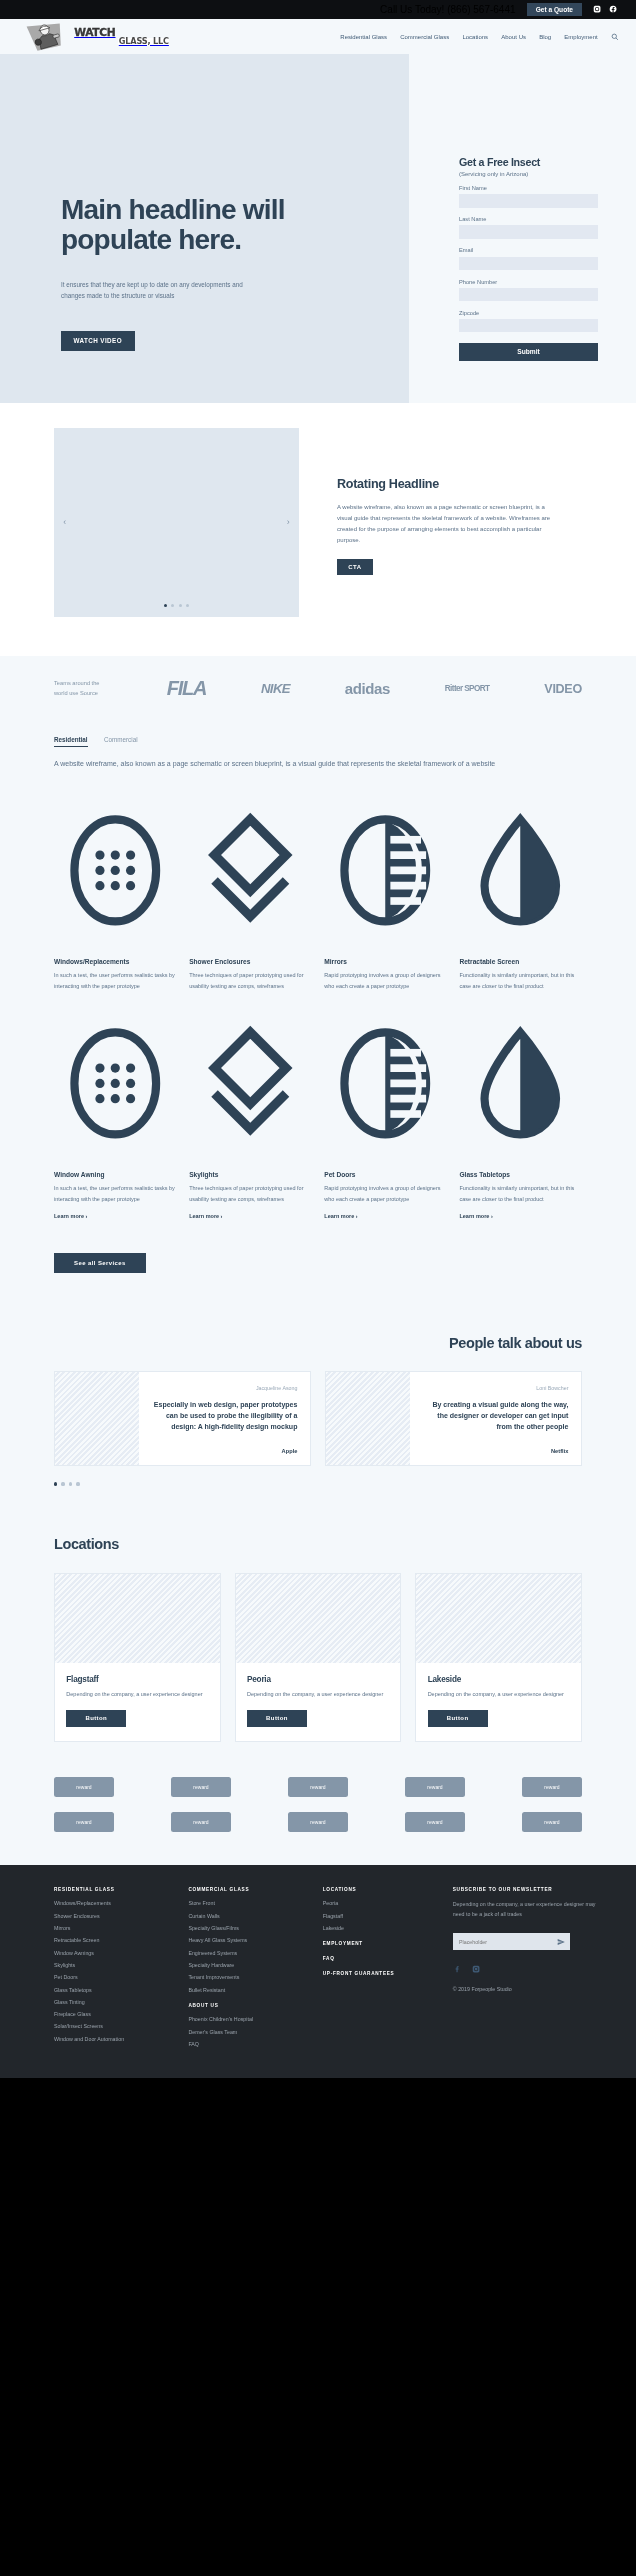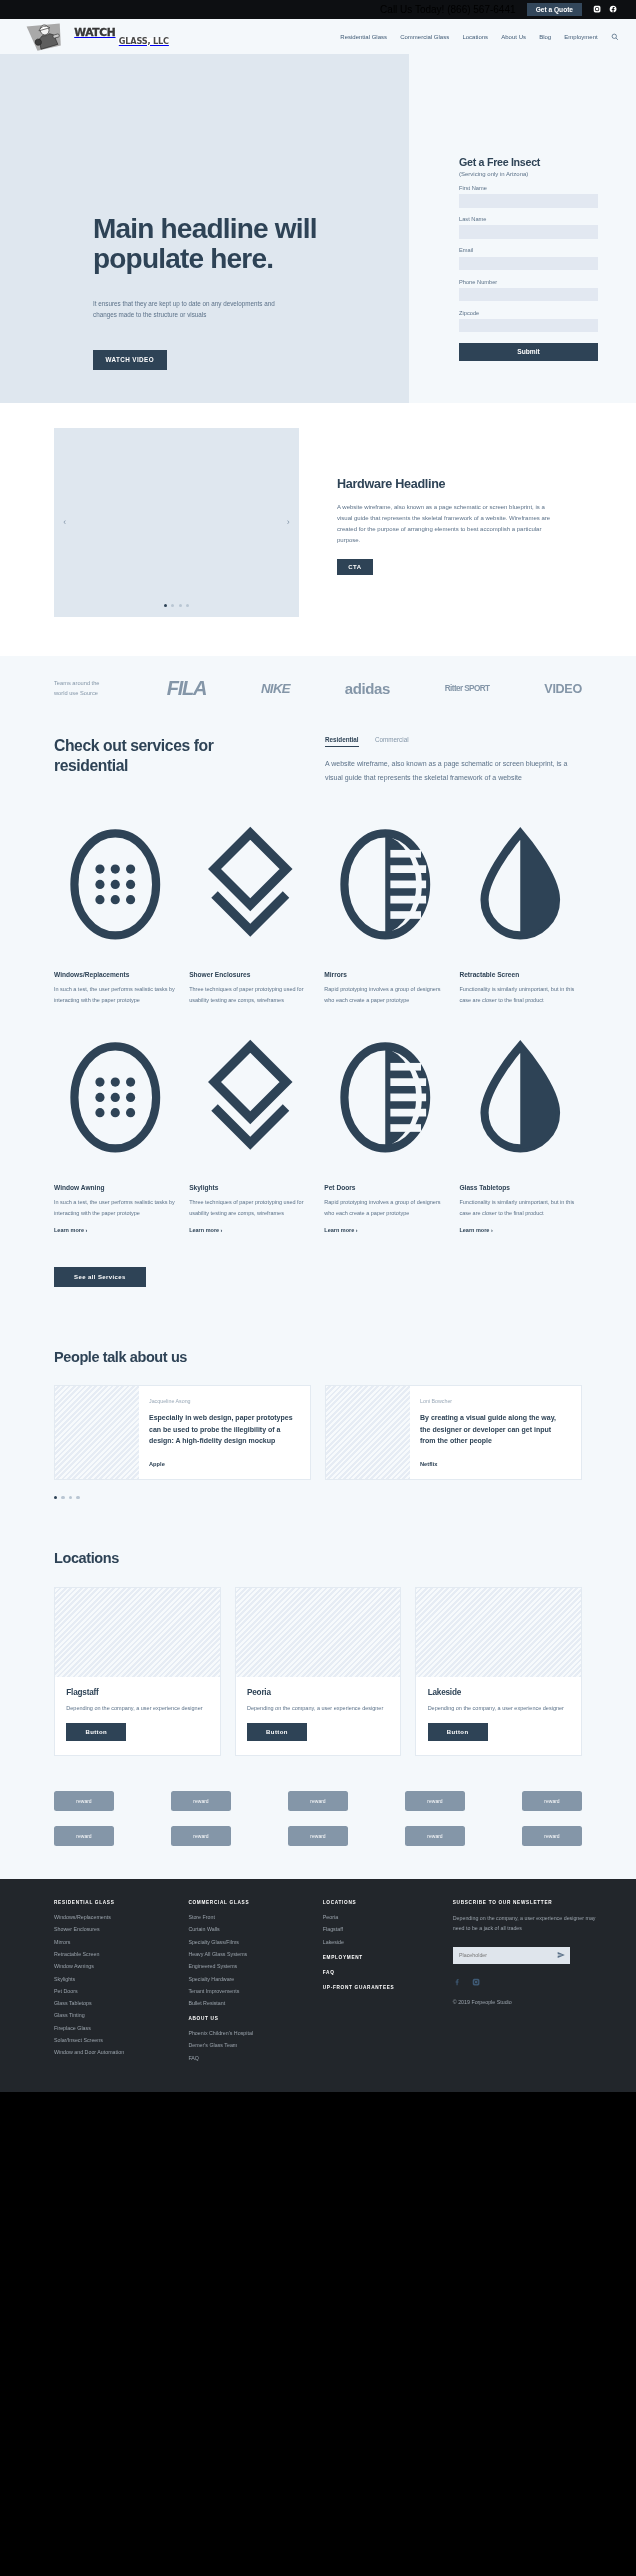--- a/index.html
+++ b/index.html
@@ -62,21 +62,21 @@
     color: #3f5a75; font-size: 6px; text-decoration: none; white-space: nowrap;
   }
   .nav .search-btn { background: none; border: none; cursor: pointer; padding: 0; display: flex; }
 
   
   .hero { position: relative; height: 349px; background: #f4f8fb; }
   .hero-panel {
     position: absolute; left: 0; top: 0; width: 409px; height: 349px;
     background: #dfe7ef;
   }
-  .hero-inner { position: absolute; left: 61px; top: 160px; width: 289px; margin-left: 32px; }
+  .hero-inner { position: absolute; left: 61px; top: 141px; width: 289px; }
   .hero-h1 {
     font-size: 28px; line-height: 1.07; font-weight: 700;
     color: #2e4356; letter-spacing: -0.8px;
   }
   .hero-sub {
     margin-top: 24px; font-size: 6.3px; line-height: 1.75; color: #5b7188;
     max-width: 182px;
   }
   .btn-dark {
     display: inline-block; background: #2e4356; color: #fff;
@@ -152,21 +152,21 @@
   .svc-desc { margin-top: 10px; font-size: 7px; line-height: 1.95; color: #5b7188; }
 
   .svc-grid { margin-top: 33px; display: grid; grid-template-columns: repeat(4, 1fr); gap: 25px 12.6px; }
   .svc-icon { width: 15px; height: 17.6px; color: #2e4356; }
   .svc-name { margin-top: 8.8px; font-size: 6.6px; font-weight: 700; color: #2e4356; }
   .svc-body { margin-top: 5.7px; font-size: 5.5px; line-height: 1.95; color: #5b7188; }
   .learn { margin-top: 8.2px; font-size: 5.5px; font-weight: 700; color: #2e4356; text-decoration: none; display: inline-block; }
   .see-all { margin-top: 33px; padding: 7px 20px; font-size: 6px; }
 
   
-  .testi { background: #f4f8fb; padding: 24px 0 29px; }
+  .testi { background: #f4f8fb; padding: 24px 0 29px; text-align: right; }
   .sec-h { font-size: 14.5px; font-weight: 700; color: #2e4356; letter-spacing: -0.4px; }
   .testi-row { margin-top: 20px; display: flex; gap: 14px; }
   .testi-card { flex: 1; border: 0.6px solid #e3eaf1; display: flex; background: #fff; }
   .hatch {
     width: 84px; flex: 0 0 84px;
     background: repeating-linear-gradient(-45deg, #e6ecf4 0 1.9px, #f7fafc 1.9px 3.8px);
   }
   .testi-body { padding: 12.6px 12.6px 11.3px 10px; flex: 1; }
   .testi-name { font-size: 5.3px; color: #9aa9b8; }
   .testi-quote { margin-top: 8.2px; font-size: 7px; line-height: 1.62; font-weight: 700; color: #2e4356; }
@@ -320,21 +320,21 @@
         <button class="sl-arrow left">‹</button>
         <button class="sl-arrow right">›</button>
         <div class="dots">
           <span class="dot active"></span>
           <span class="dot"></span>
           <span class="dot"></span>
           <span class="dot"></span>
         </div>
       </div>
       <div class="slide-body">
-        <h2 class="slide-h">Hardware Headline</h2>
+        <h2 class="slide-h">Rotating Headline</h2>
         <p class="slide-p">A website wireframe, also known as a page schematic or screen blueprint, is a visual guide that represents the skeletal framework of a website. Wireframes are created for the purpose of arranging elements to best accomplish a particular purpose.</p>
         <button class="btn-dark slide-cta">CTA</button>
       </div>
     </div>
   </div>
 </section>
 
 <section class="brands">
   <div class="wrap">
     <div class="brands-row">
@@ -344,21 +344,20 @@
       <div class="blogo adidas">adidas</div>
       <div class="blogo ritter">Ritter SPORT</div>
       <div class="blogo puma">VIDEO</div>
     </div>
   </div>
 </section>
 
 <section class="services">
   <div class="wrap">
     <div class="svc-top">
-      <h2 class="svc-h">Check out services for residential</h2>
       <div class="svc-right">
         <div class="tabs">
           <button class="tab active">Residential</button>
           <button class="tab">Commercial</button>
         </div>
         <p class="svc-desc">A website wireframe, also known as a page schematic or screen blueprint, is a visual guide that represents the skeletal framework of a website</p>
       </div>
     </div>
 
     <div class="svc-grid">

